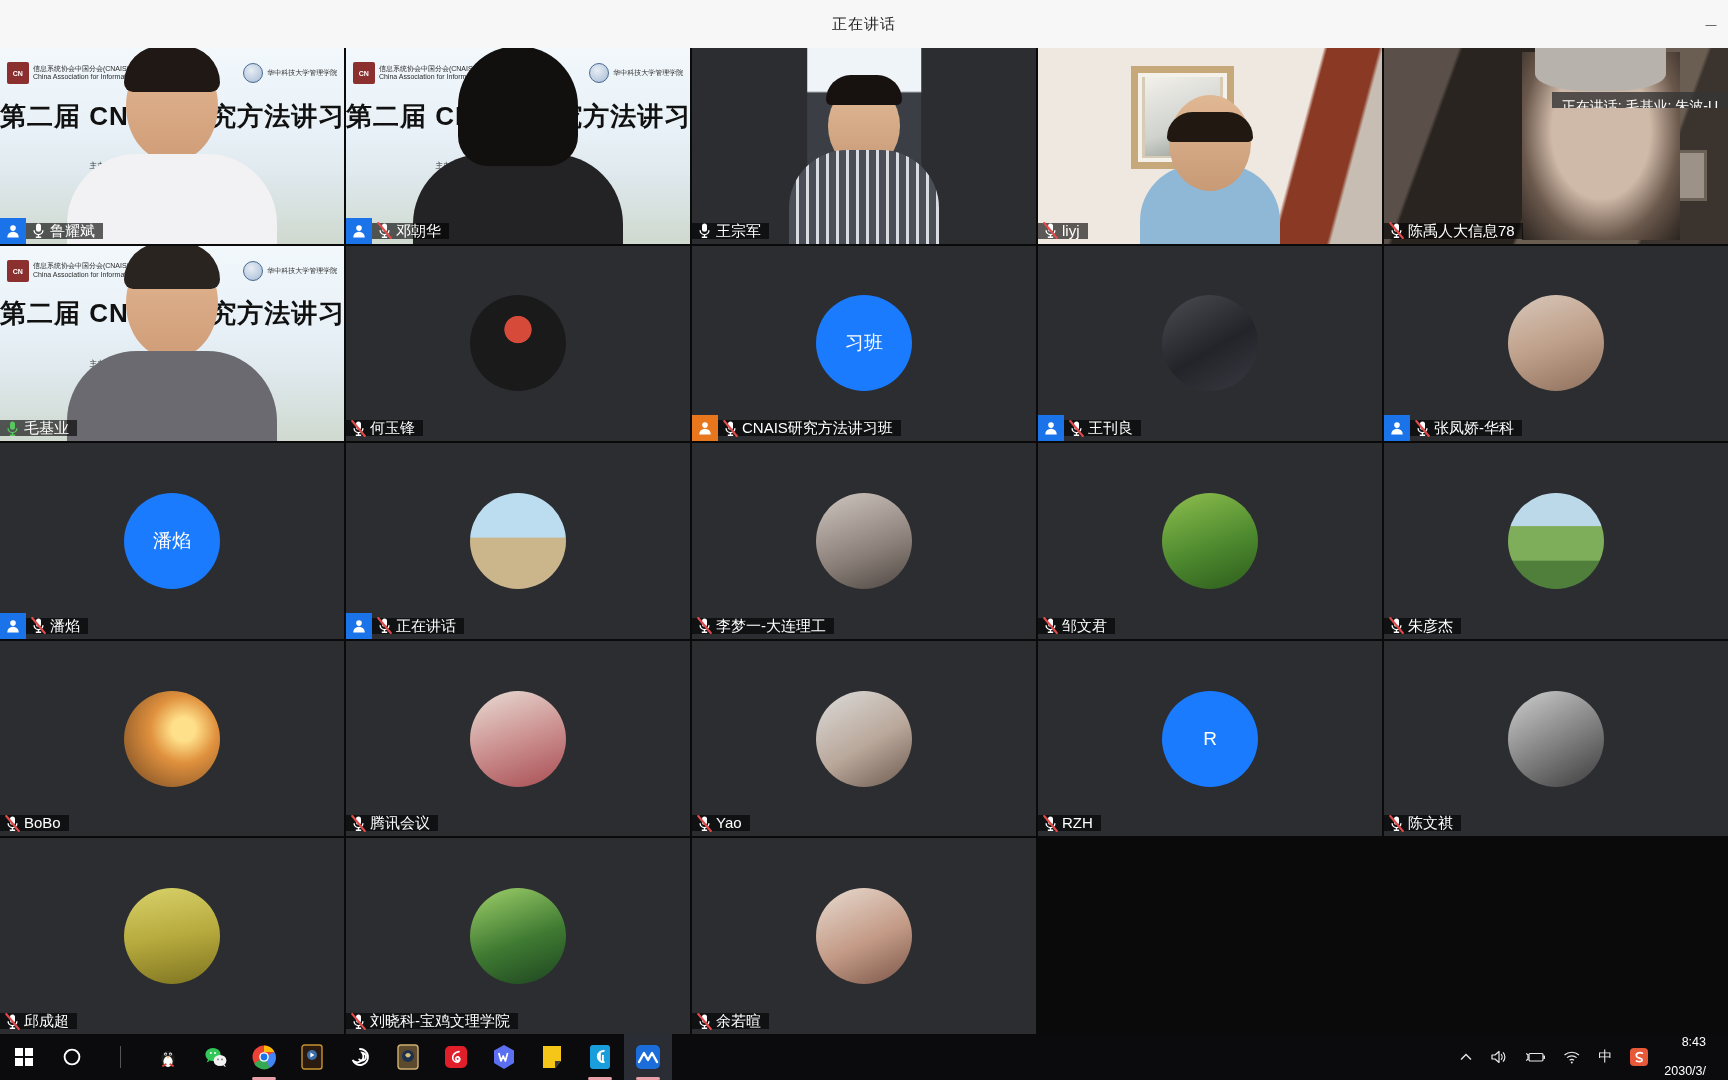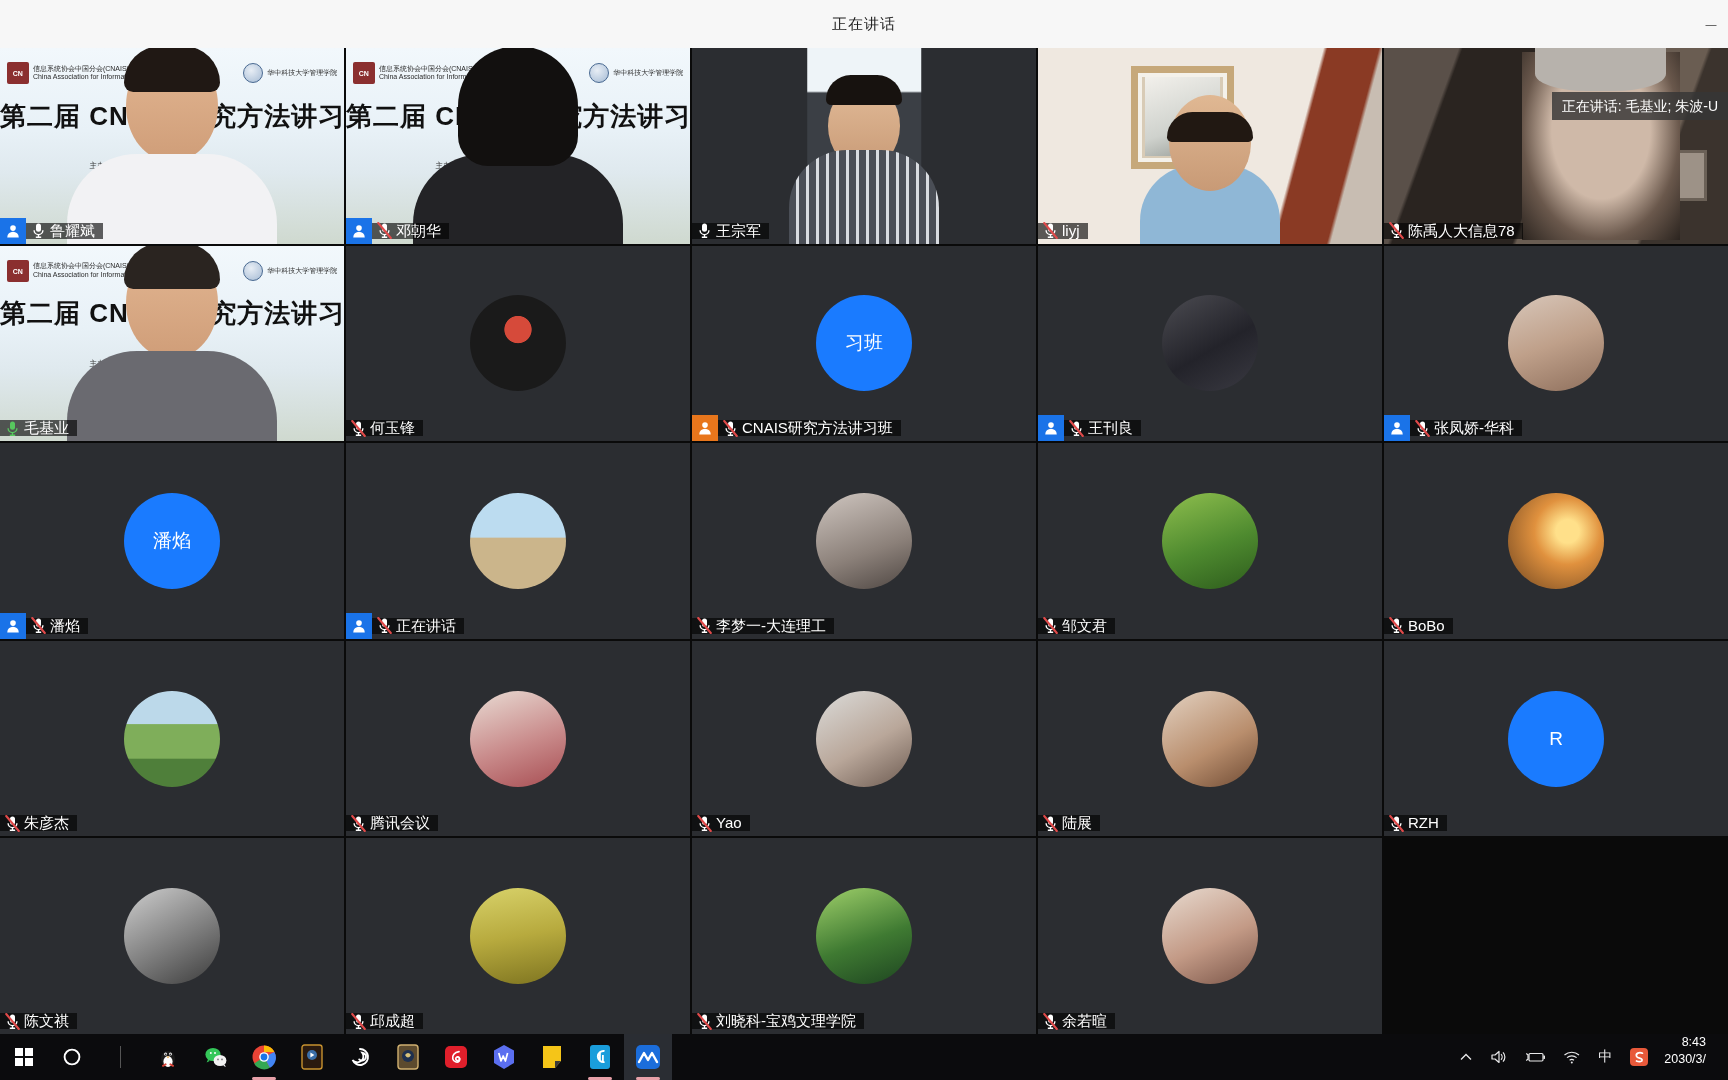--- a/index.html
+++ b/index.html
@@ -122,21 +122,21 @@
   }
   .namechip .nm{
     color:#fff; font-size:15px; line-height:26px;
   }
   .mic{ width:15px;height:17px; flex:0 0 15px; display:block; }
 
   
   #speaking-toast{
     position:absolute; right:0; top:92px;
     background:rgba(54,54,54,.82);
-    color:#fff; font-size:14px; line-height:28px; height:28px;
+    color:#fff; font-size:14px; line-height:28px; height:16px;
     padding:0 10px; white-space:nowrap; overflow:hidden;
     max-width:320px;
   }
 
   
   #taskbar{
     position:absolute; left:0; bottom:0; width:1728px; height:46px;
     background:#0b0b0d; display:flex; align-items:center;
   }
   #taskbar .tb-left{ display:flex; align-items:center; height:46px; }
@@ -152,21 +152,21 @@
   .tray{
     margin-left:auto; display:flex; align-items:center; height:46px;
     padding-right:6px; gap:0;
   }
   .tray .titem{
     height:46px; display:flex; align-items:center; justify-content:center;
     padding:0 8px; color:#e9e9ea; font-size:14px;
   }
   .clock{
     height:46px; display:flex; flex-direction:column;
-    align-items:flex-end; justify-content:flex-start;
+    align-items:flex-end; justify-content:space-between;
     color:#fff; font-size:12.5px; line-height:1.35; padding:0 8px 0 6px;
   }
   .shownav{ width:8px; height:46px; background:#0b0b0d; }
 </style>
 </head>
 <body>
 
 <div id="titlebar">
   <div class="tb-title">正在讲话</div>
   <div class="winbtns">
@@ -501,52 +501,52 @@
             <path d="M3.1 8.2 a4.4 4.4 0 0 0 8.8 0" stroke="#ffffff" stroke-width="1.4" fill="none"></path>
             <path d="M7.5 12.6 v2.6 M4.8 15.3 h5.4" stroke="#ffffff" stroke-width="1.4" fill="none"></path>
             <path d="M1.2 1 L13.8 16" stroke="#e04a4a" stroke-width="2.1" stroke-linecap="round"></path>
           </svg>
           <span class="nm">邹文君</span>
         </div>
       </div>
     </div>
     <div class="tile">
       <div class="vid camoff">
+        <div class="avatar" style="background:linear-gradient(180deg,#bcd9ea 0 34%,#7fae5a 35% 70%,#4f7f3a 71% 100%)"></div>
+      </div>
+      <div class="namebar">
+        <div class="namechip">
+          <svg class="mic" viewBox="0 0 15 17">
+            <rect x="5" y="1.6" width="5" height="8.2" rx="2.5" fill="#ffffff"></rect>
+            <path d="M3.1 8.2 a4.4 4.4 0 0 0 8.8 0" stroke="#ffffff" stroke-width="1.4" fill="none"></path>
+            <path d="M7.5 12.6 v2.6 M4.8 15.3 h5.4" stroke="#ffffff" stroke-width="1.4" fill="none"></path>
+            <path d="M1.2 1 L13.8 16" stroke="#e04a4a" stroke-width="2.1" stroke-linecap="round"></path>
+          </svg>
+          <span class="nm">朱彦杰</span>
+        </div>
+      </div>
+    </div>
+    <div class="tile">
+      <div class="vid camoff">
         <div class="avatar" style="background:radial-gradient(circle at 62% 40%,#ffe08a 0 14%,#e0913e 40%,#6b4320 100%)"></div>
       </div>
       <div class="namebar">
         <div class="namechip">
           <svg class="mic" viewBox="0 0 15 17">
             <rect x="5" y="1.6" width="5" height="8.2" rx="2.5" fill="#ffffff"></rect>
             <path d="M3.1 8.2 a4.4 4.4 0 0 0 8.8 0" stroke="#ffffff" stroke-width="1.4" fill="none"></path>
             <path d="M7.5 12.6 v2.6 M4.8 15.3 h5.4" stroke="#ffffff" stroke-width="1.4" fill="none"></path>
             <path d="M1.2 1 L13.8 16" stroke="#e04a4a" stroke-width="2.1" stroke-linecap="round"></path>
           </svg>
           <span class="nm">BoBo</span>
         </div>
       </div>
     </div>
     <div class="tile">
       <div class="vid camoff">
-        <div class="avatar" style="background:linear-gradient(180deg,#bcd9ea 0 34%,#7fae5a 35% 70%,#4f7f3a 71% 100%)"></div>
-      </div>
-      <div class="namebar">
-        <div class="namechip">
-          <svg class="mic" viewBox="0 0 15 17">
-            <rect x="5" y="1.6" width="5" height="8.2" rx="2.5" fill="#ffffff"></rect>
-            <path d="M3.1 8.2 a4.4 4.4 0 0 0 8.8 0" stroke="#ffffff" stroke-width="1.4" fill="none"></path>
-            <path d="M7.5 12.6 v2.6 M4.8 15.3 h5.4" stroke="#ffffff" stroke-width="1.4" fill="none"></path>
-            <path d="M1.2 1 L13.8 16" stroke="#e04a4a" stroke-width="2.1" stroke-linecap="round"></path>
-          </svg>
-          <span class="nm">朱彦杰</span>
-        </div>
-      </div>
-    </div>
-    <div class="tile">
-      <div class="vid camoff">
         <div class="avatar" style="background:linear-gradient(160deg,#e9dcd4,#c98b8b 55%,#a74d52)"></div>
       </div>
       <div class="namebar">
         <div class="namechip">
           <svg class="mic" viewBox="0 0 15 17">
             <rect x="5" y="1.6" width="5" height="8.2" rx="2.5" fill="#ffffff"></rect>
             <path d="M3.1 8.2 a4.4 4.4 0 0 0 8.8 0" stroke="#ffffff" stroke-width="1.4" fill="none"></path>
             <path d="M7.5 12.6 v2.6 M4.8 15.3 h5.4" stroke="#ffffff" stroke-width="1.4" fill="none"></path>
             <path d="M1.2 1 L13.8 16" stroke="#e04a4a" stroke-width="2.1" stroke-linecap="round"></path>
           </svg>
@@ -560,36 +560,20 @@
       </div>
       <div class="namebar">
         <div class="namechip">
           <svg class="mic" viewBox="0 0 15 17">
             <rect x="5" y="1.6" width="5" height="8.2" rx="2.5" fill="#ffffff"></rect>
             <path d="M3.1 8.2 a4.4 4.4 0 0 0 8.8 0" stroke="#ffffff" stroke-width="1.4" fill="none"></path>
             <path d="M7.5 12.6 v2.6 M4.8 15.3 h5.4" stroke="#ffffff" stroke-width="1.4" fill="none"></path>
             <path d="M1.2 1 L13.8 16" stroke="#e04a4a" stroke-width="2.1" stroke-linecap="round"></path>
           </svg>
           <span class="nm">Yao</span>
-        </div>
-      </div>
-    </div>
-    <div class="tile">
-      <div class="vid camoff">
-        <div class="avatar" style="background:linear-gradient(150deg,#e3d2c2,#b98e6d 58%,#6e4a33)"></div>
-      </div>
-      <div class="namebar">
-        <div class="namechip">
-          <svg class="mic" viewBox="0 0 15 17">
-            <rect x="5" y="1.6" width="5" height="8.2" rx="2.5" fill="#ffffff"></rect>
-            <path d="M3.1 8.2 a4.4 4.4 0 0 0 8.8 0" stroke="#ffffff" stroke-width="1.4" fill="none"></path>
-            <path d="M7.5 12.6 v2.6 M4.8 15.3 h5.4" stroke="#ffffff" stroke-width="1.4" fill="none"></path>
-            <path d="M1.2 1 L13.8 16" stroke="#e04a4a" stroke-width="2.1" stroke-linecap="round"></path>
-          </svg>
-          <span class="nm">陆展</span>
         </div>
       </div>
     </div>
     <div class="tile">
       <div class="vid camoff">
         <div class="avatar initial" style="background:#1a7bff">
           <span>R</span>
         </div>
       </div>
       <div class="namebar">

